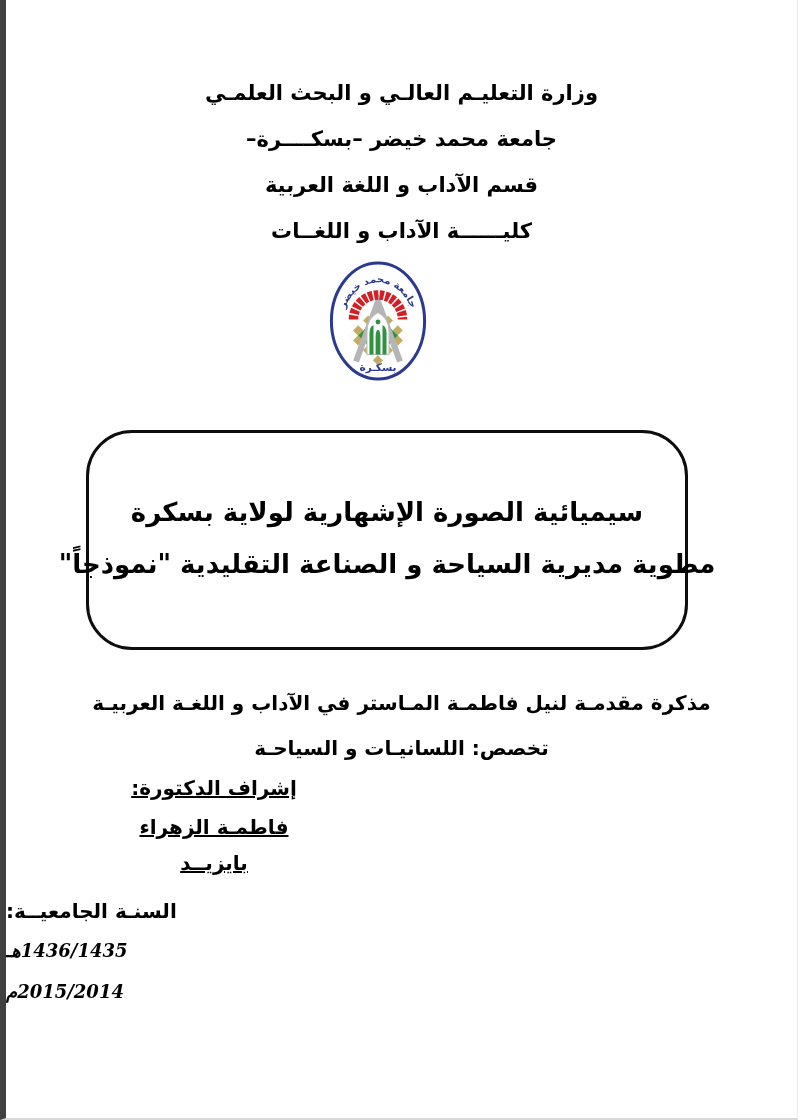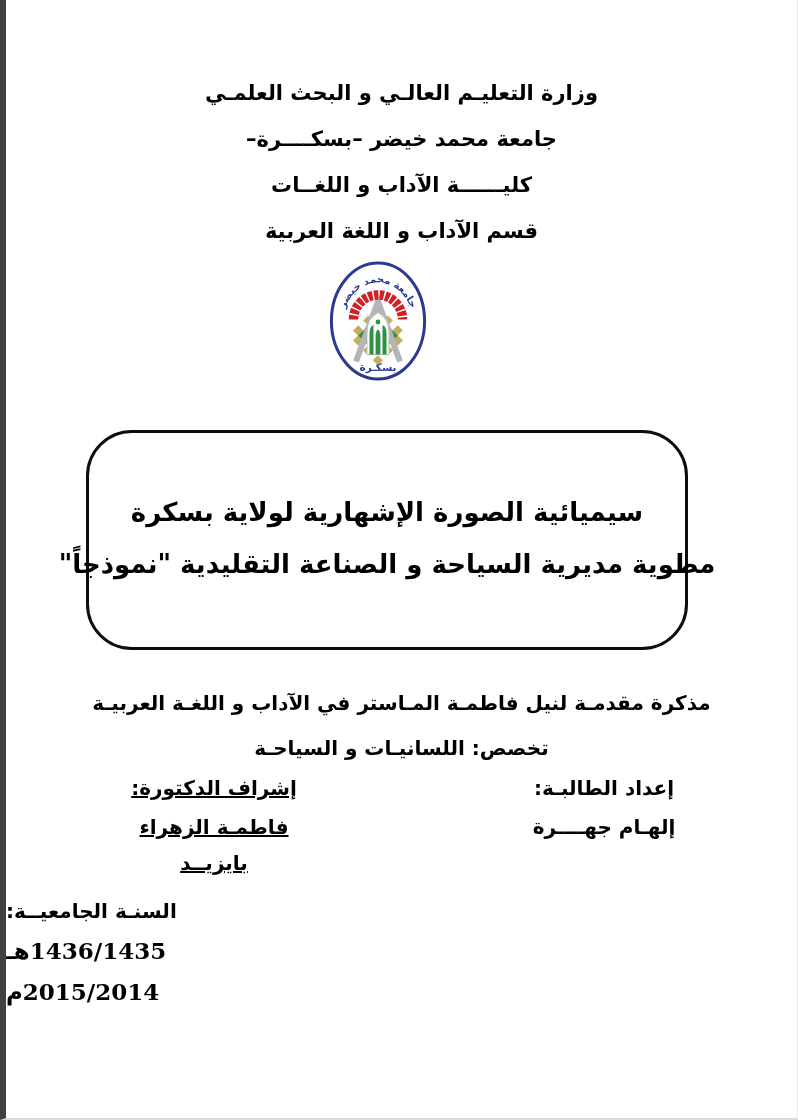--- a/index.html
+++ b/index.html
@@ -48,34 +48,35 @@
   
   .person{position:absolute;top:770px;width:220px;text-align:center;font-size:20px;font-weight:700;}
   .person .p-label{line-height:36px;}
   .person .p-name{line-height:36px;margin-top:3px;}
   .person.student{left:488px;}
   .person.supervisor{left:98px;text-decoration:underline;}
   
   .year{position:absolute;top:892px;left:0;width:756px;text-align:left;font-weight:700;}
   .year .y-label{font-size:20px;line-height:38px;}
   .year .y-num{
-    font-size:23px;line-height:41px;
+    font-size:18px;line-height:41px;
     font-family:"DejaVu Serif","DejaVu Sans",serif;
+    font-style:italic;
   }
 </style>
 </head>
 <body>
 
 <div class="page">
 
   <div class="header">
     <div>وزارة التعليـم العالـي و البحث العلمـي</div>
     <div>جامعة محمد خيضر –بسكــــرة–</div>
+    <div>قسم الآداب و اللغة العربية</div>
     <div>كليــــــة الآداب و اللغــات</div>
-    <div>قسم الآداب و اللغة العربية</div>
   </div>
 
   <div class="logo">
     <svg width="100" height="124" viewBox="0 0 100 123" xmlns="http://www.w3.org/2000/svg">
       <ellipse class="lg-ring" cx="50" cy="61.5" rx="46.6" ry="58"></ellipse>
       <path id="arcTop" d="M 13,70 A 37,47 0 0 1 87,70" fill="none"></path>
       <text class="lg-txt" font-size="10">
         <textPath href="#arcTop" startOffset="50%" text-anchor="middle">جامعة محمد خيضر</textPath>
       </text>
 
@@ -129,24 +130,20 @@
   <div class="title-box">
     <div>سيميائية الصورة الإشهارية لولاية بسكرة</div>
     <div>مطوية مديرية السياحة و الصناعة التقليدية "نموذجاً"</div>
   </div>
 
   <div class="degree">
     <div>مذكرة مقدمـة لنيل فاطمـة المـاستر في الآداب و اللغـة العربيـة</div>
     <div>تخصص: اللسانيـات و السياحـة</div>
   </div>
 
-  <div class="person student">
-    <div class="p-label">إعداد الطالبـة:</div>
-    <div class="p-name">إلهـام جهــــرة</div>
-  </div>
 
   <div class="person supervisor">
     <div class="p-label">إشراف الدكتورة:</div>
     <div class="p-name">فاطمـة الزهراء بايزيــد</div>
   </div>
 
   <div class="year">
     <div class="y-label">السنـة الجامعيــة:</div>
     <div class="y-num">1436/1435هـ</div>
     <div class="y-num">2015/2014م</div>

